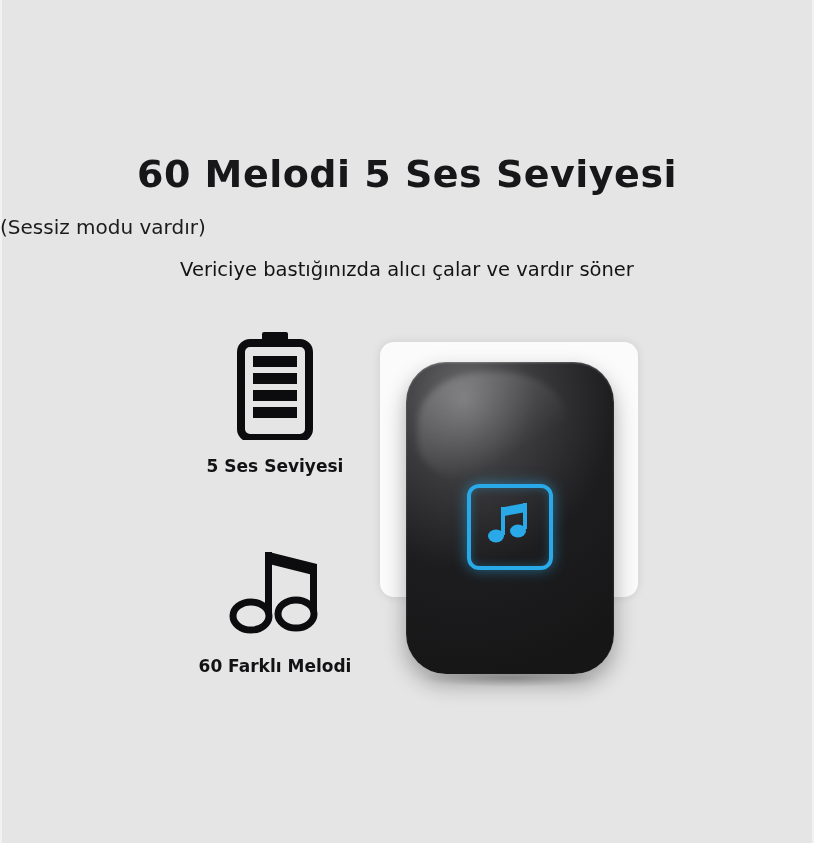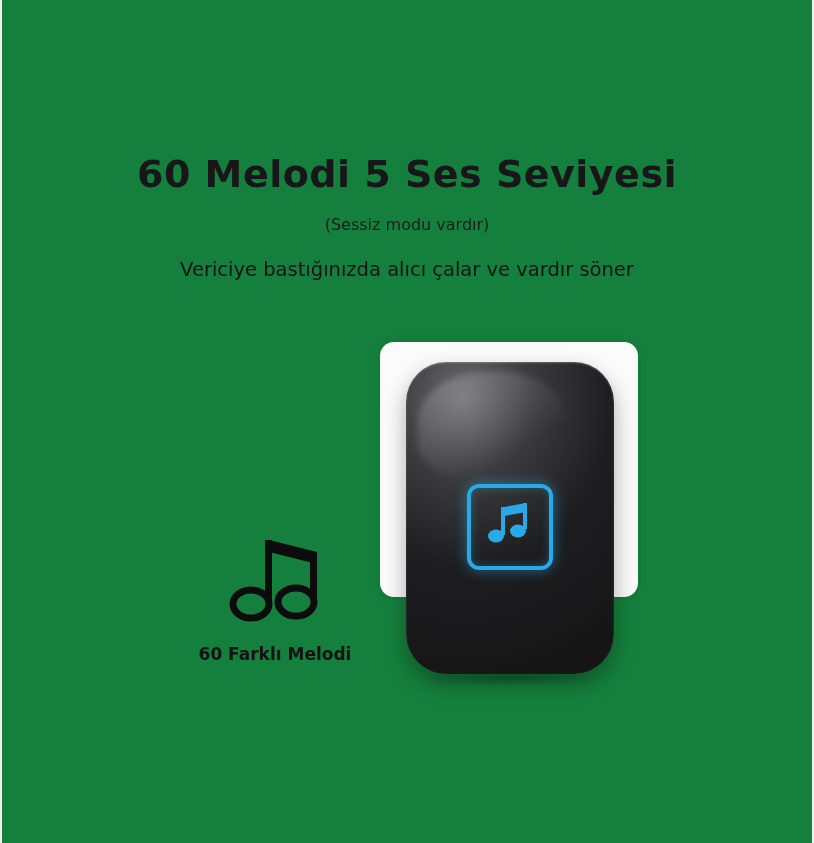--- a/index.html
+++ b/index.html
@@ -10,21 +10,21 @@
   body {
     width: 814px;
     height: 843px;
     font-family: "DejaVu Sans", sans-serif;
     overflow: hidden;
   }
   .page {
     position: relative;
     width: 814px;
     height: 843px;
-    background: #15803d;
+    background: #e5e5e5;
     box-sizing: border-box;
   }
   
   .page::before {
     content: "";
     position: absolute;
     left: 0; top: 0;
     width: 2px; height: 843px;
     background: #f2f2f2;
   }
@@ -47,22 +47,21 @@
     font-weight: 700;
     letter-spacing: 0.5px;
     color: #17171a;
     font-family: "DejaVu Sans", sans-serif;
   }
   .subline {
     position: absolute;
     left: 0;
     top: 215px;
     width: 814px;
-    text-align: center;
-    font-size: 16px;
+    font-size: 20px;
     font-weight: 400;
     color: #1c1c1f;
   }
   .tagline {
     position: absolute;
     left: 0;
     top: 258px;
     width: 814px;
     text-align: center;
     font-size: 19.5px;
@@ -86,21 +85,21 @@
     color: #121214;
     white-space: nowrap;
   }
   #feature-battery {
     left: 150px;
     top: 330px;
     width: 250px;
   }
   #feature-melody {
     left: 150px;
-    top: 528px;
+    top: 540px;
     width: 250px;
   }
 
   
   .product-stage {
     position: absolute;
     left: 375px;
     top: 342px;
     width: 280px;
     height: 360px;
@@ -168,20 +167,33 @@
 <body>
 
 <div class="page">
 
   <div class="headline">60 Melodi 5 Ses Seviyesi</div>
 
   <div class="subline">(Sessiz modu vardır)</div>
 
   <div class="tagline">Vericiye bastığınızda alıcı çalar ve vardır söner</div>
 
+  <div class="feature" id="feature-battery">
+    <span class="feature-icon">
+      <svg width="86" height="110" viewBox="0 0 86 110" xmlns="http://www.w3.org/2000/svg">
+        <rect x="30" y="2" width="26" height="9" rx="2" fill="#0c0c0e"></rect>
+        <rect x="9" y="13" width="68" height="95" rx="9" fill="none" stroke="#0c0c0e" stroke-width="8"></rect>
+        <rect x="21" y="26" width="44" height="11" fill="#0c0c0e"></rect>
+        <rect x="21" y="43" width="44" height="11" fill="#0c0c0e"></rect>
+        <rect x="21" y="60" width="44" height="11" fill="#0c0c0e"></rect>
+        <rect x="21" y="77" width="44" height="11" fill="#0c0c0e"></rect>
+      </svg>
+    </span>
+    <div class="feature-label">5 Ses Seviyesi</div>
+  </div>
 
   <div class="feature" id="feature-melody">
     <span class="feature-icon">
       <svg width="100" height="100" viewBox="0 0 100 100" xmlns="http://www.w3.org/2000/svg">
         <path d="M44 12 L92 24 L92 36 L44 24 Z" fill="#0c0c0e"></path>
         <rect x="40" y="12" width="7" height="62" fill="#0c0c0e"></rect>
         <rect x="85" y="24" width="7" height="48" fill="#0c0c0e"></rect>
         <ellipse cx="26" cy="76" rx="18" ry="14" fill="none" stroke="#0c0c0e" stroke-width="7"></ellipse>
         <ellipse cx="71" cy="74" rx="18" ry="14" fill="none" stroke="#0c0c0e" stroke-width="7"></ellipse>
       </svg>

